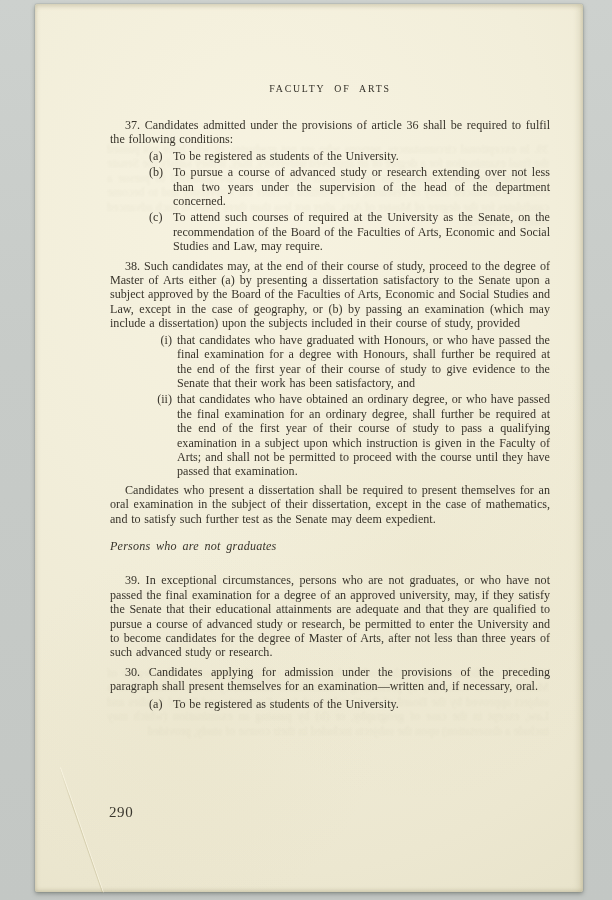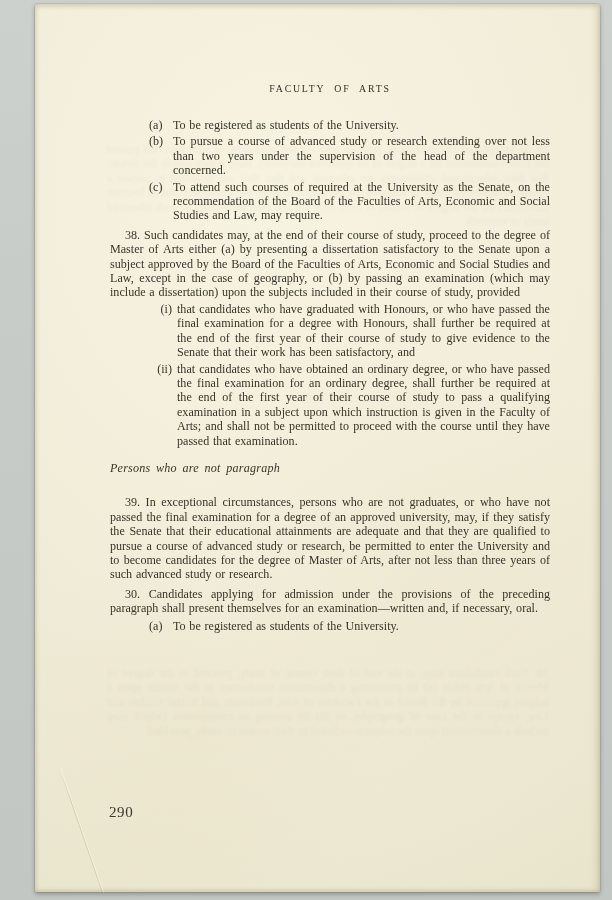--- a/index.html
+++ b/index.html
@@ -22,21 +22,20 @@
       radial-gradient(60% 40% at 70% 62%, rgba(214,204,158,0.10), transparent 70%),
       radial-gradient(50% 30% at 28% 82%, rgba(210,200,155,0.08), transparent 70%),
       radial-gradient(125% 95% at 42% 22%, #f7f3e1 0%, #f2eeda 42%, #ece7d0 80%, #e7e2c9 100%);
     box-shadow:
       0 2px 4px rgba(90,96,90,0.55),
       0 0 1px rgba(75,80,75,0.9),
       inset -4px 0 6px rgba(130,120,80,0.18),
       inset 2px 0 4px rgba(140,130,95,0.10),
       inset 0 3px 4px rgba(140,130,95,0.14),
       inset 0 -2px 3px rgba(140,130,95,0.12);
-    padding-left: 17px;
   }
   .under-edge {
     position: absolute;
     left: 24px; top: 764px;
     width: 1px; height: 132px;
     background: linear-gradient(180deg, rgba(170,160,110,0.0), rgba(170,160,110,0.35) 30%, rgba(170,160,110,0.3));
     box-shadow: 1px 0 0 rgba(255,252,235,0.55);
     transform: rotate(-19deg);
     transform-origin: top left;
   }
@@ -112,42 +111,44 @@
 
     <div class="ghost ghost-1">39. In exceptional circumstances, persons who are not graduates, or who have not passed the final examination for a degree of an approved university, may, if they satisfy the Senate that their educational attainments are adequate and that they are qualified to pursue a course of advanced study or research, be permitted to enter the University and to become candidates for the degree of Master of Arts, after not less than three years of such advanced study or research.</div>
     <div class="ghost ghost-2">38. Such candidates may, at the end of their course of study, proceed to the degree of Master of Arts either (a) by presenting a dissertation satisfactory to the Senate upon a subject approved by the Board of the Faculties of Arts, Economic and Social Studies and Law, except in the case of geography, or (b) by passing an examination (which may include a dissertation) upon the subjects included in their course of study, provided</div>
 
     <div class="under-edge"></div>
 
     <div class="content">
 
       <div class="running-header">FACULTY OF ARTS</div>
 
+      <p class="para first">37. Candidates admitted under the provisions of article 36 shall be required to fulfil the following conditions:</p>
 
       <div class="li li-abc">
         <span class="marker">(a)</span><span>To be registered as students of the University.</span>
       </div>
       <div class="li li-abc">
         <span class="marker">(b)</span><span>To pursue a course of advanced study or research extending over not less than two years under the supervision of the head of the department concerned.</span>
       </div>
       <div class="li li-abc">
         <span class="marker">(c)</span><span>To attend such courses of required at the University as the Senate, on the recommendation of the Board of the Faculties of Arts, Economic and Social Studies and Law, may require.</span>
       </div>
 
       <p class="para">38. Such candidates may, at the end of their course of study, proceed to the degree of Master of Arts either (a) by presenting a dissertation satisfactory to the Senate upon a subject approved by the Board of the Faculties of Arts, Economic and Social Studies and Law, except in the case of geography, or (b) by passing an examination (which may include a dissertation) upon the subjects included in their course of study, provided</p>
 
       <div class="li li-rom">
         <span class="marker">(i)</span><span>that candidates who have graduated with Honours, or who have passed the final examination for a degree with Honours, shall further be required at the end of the first year of their course of study to give evidence to the Senate that their work has been satisfactory, and</span>
       </div>
       <div class="li li-rom">
         <span class="marker">(ii)</span><span>that candidates who have obtained an ordinary degree, or who have passed the final examination for an ordinary degree, shall further be required at the end of the first year of their course of study to pass a qualifying examination in a subject upon which instruction is given in the Faculty of Arts; and shall not be permitted to proceed with the course until they have passed that examination.</span>
       </div>
 
+      <p class="closing">Candidates who present a dissertation shall be required to present themselves for an oral examination in the subject of their dissertation, except in the case of mathematics, and to satisfy such further test as the Senate may deem expedient.</p>
 
-      <p class="sub-heading">Persons who are not paragraph</p>
+      <p class="sub-heading">Persons who are not graduates</p>
 
       <p class="para after-heading">39. In exceptional circumstances, persons who are not graduates, or who have not passed the final examination for a degree of an approved university, may, if they satisfy the Senate that their educational attainments are adequate and that they are qualified to pursue a course of advanced study or research, be permitted to enter the University and to become candidates for the degree of Master of Arts, after not less than three years of such advanced study or research.</p>
 
       <p class="para">30. Candidates applying for admission under the provisions of the preceding paragraph shall present themselves for an examination—written and, if necessary, oral.</p>
 
 
       <div class="li li-abc last-li">
         <span class="marker">(a)</span><span>To be registered as students of the University.</span>
       </div>
 

